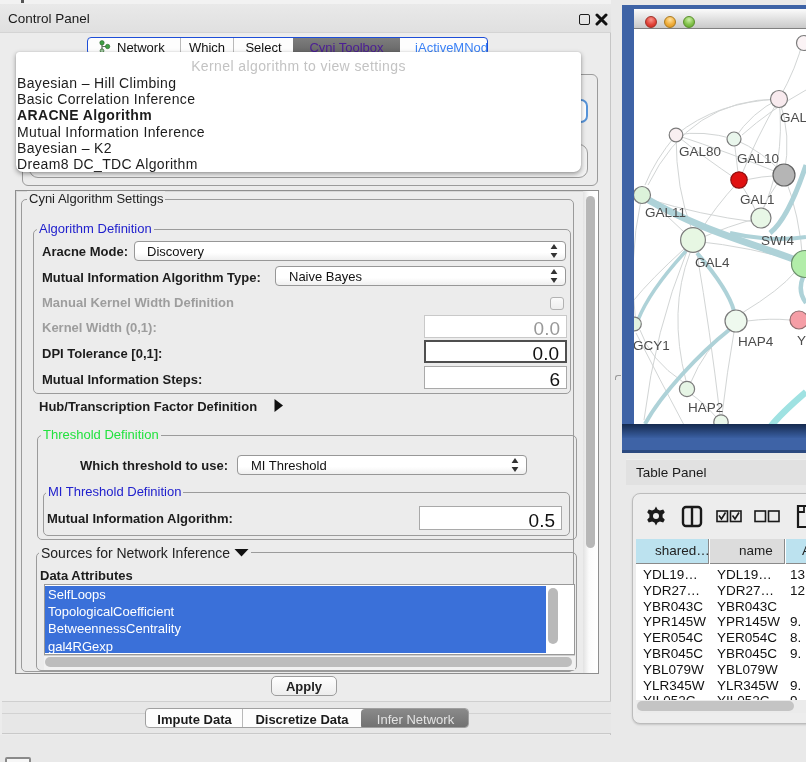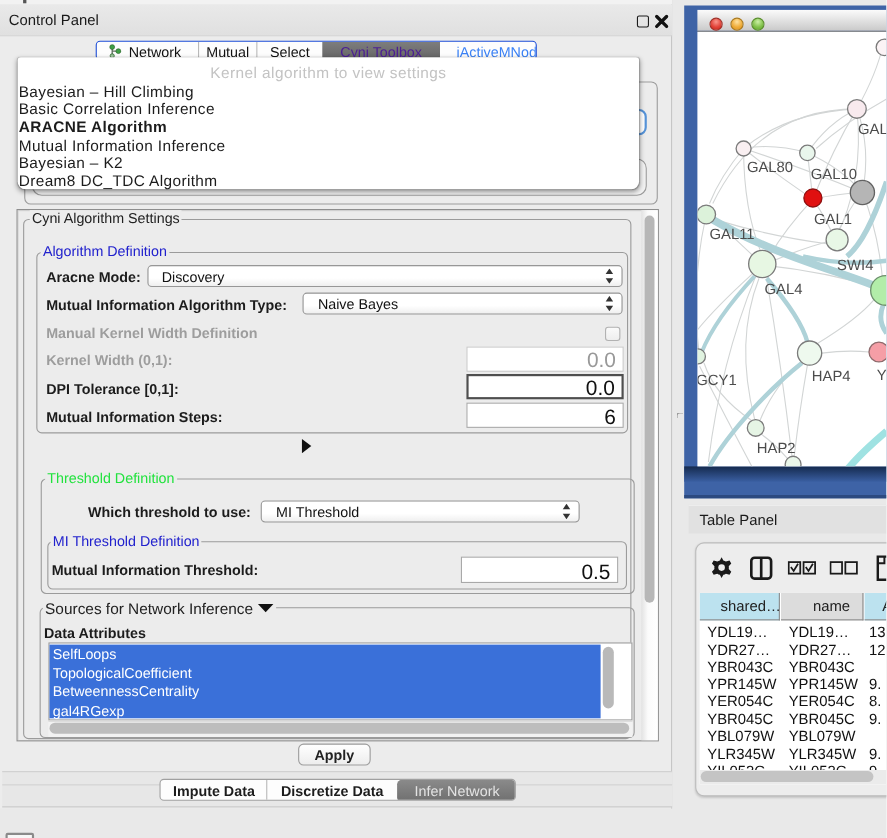--- a/index.html
+++ b/index.html
@@ -34,21 +34,21 @@
   <div class="abs" style="left:92px;top:0;width:1px;height:18px;background:#b9b9b9;"></div>
   <div class="abs" style="left:145px;top:0;width:1px;height:18px;background:#b9b9b9;"></div>
   <div class="abs" style="left:205px;top:0;width:107px;height:18px;background:linear-gradient(#7d7d7d,#626262);"></div>
   <svg class="abs" style="left:11px;top:2px;" width="13" height="13" viewBox="0 0 13 13">
         <path d="M3 3.5 L3 10.5 M3 6.5 L7 6.5" stroke="#607060" stroke-width="1.2" fill="none"></path>
         <circle cx="3" cy="2.8" r="2.2" fill="#3fa045" stroke="#286328" stroke-width=".6"></circle>
         <circle cx="8.6" cy="6.5" r="2.2" fill="#3fa045" stroke="#286328" stroke-width=".6"></circle>
         <circle cx="3" cy="10.8" r="1.9" fill="#9fc79f" stroke="#286328" stroke-width=".7"></circle>
       </svg>
   <div class="abs" style="left:29px;top:2px;font-size:13px;color:#111;">Network</div>
-  <div class="abs" style="left:93px;top:2px;width:52px;text-align:center;font-size:13px;color:#111;">Mutual</div>
+  <div class="abs" style="left:93px;top:2px;width:52px;text-align:center;font-size:13px;color:#111;">Which</div>
   <div class="abs" style="left:146px;top:2px;width:59px;text-align:center;font-size:13px;color:#111;">Select</div>
   <div class="abs" style="left:205px;top:2px;width:107px;text-align:center;font-size:13px;color:#4c1d95;">Cyni Toolbox</div>
   <div class="abs" style="left:312px;top:2px;width:127px;text-align:center;font-size:13px;color:#3b82f6;">jActiveMNodules</div>
 </div>
 
 <div class="group" style="left:22px;top:74px;width:574px;height:110px;border-radius:6px;"></div>
 <div class="abs" style="left:29px;top:144px;width:559px;height:34px;background:#f2f2f2;border:1px solid #9b9b9b;border-radius:9px;box-sizing:border-box;"></div>
 <div class="abs" style="left:545px;top:99px;width:43px;height:24px;background:#fff;border:2.5px solid #5693d8;border-radius:7px;box-sizing:border-box;"></div>
 
 <div class="abs" style="left:15px;top:190px;width:584px;height:484px;background:#ececec;border:1px solid #8e8e8e;box-shadow:inset 1px 1px 0 #d8d8d8;box-sizing:border-box;"></div>
@@ -78,38 +78,39 @@
     </div>
 <div class="lbl dis" style="left:42px;top:295px;">Manual Kernel Width Definition</div>
 <div class="abs" style="left:550px;top:297px;width:12px;height:11px;background:linear-gradient(#fafafa,#eee);border:1px solid #b2b2b2;border-radius:3px;"></div>
 <div class="lbl dis" style="left:42px;top:320px;">Kernel Width (0,1):</div>
 <div class="field" style="left:424px;top:315px;width:143px;height:23px;border-color:#c9c9c9;color:#999;padding:2px 6px 0 0;">0.0</div>
 <div class="lbl" style="left:42px;top:346px;">DPI Tolerance [0,1]:</div>
 <div class="field" style="left:424px;top:340px;width:143px;height:23px;border:2px solid #4f4f4f;padding:1px 6px 0 0;">0.0</div>
 <div class="lbl" style="left:42px;top:372px;">Mutual Information Steps:</div>
 <div class="field" style="left:424px;top:366px;width:143px;height:23px;padding:2px 6px 0 0;">6</div>
 
+<div class="lbl" style="left:39px;top:399px;">Hub/Transcription Factor Definition</div>
 <svg class="abs" style="left:273px;top:398px;" width="11" height="15" viewBox="0 0 11 15">
       <path d="M1.5 1 L10 7.5 L1.5 14 Z" fill="#111"></path>
     </svg>
 
 <div class="group" style="left:37px;top:435px;width:538px;height:103px;"></div>
 <div class="gl" style="left:41px;top:427px;color:#22e23e;">Threshold Definition</div>
 <div class="lbl" style="left:80px;top:458px;">Which threshold to use:</div>
 <div class="combo" style="left:237px;top:455px;width:290px;height:20px;">
       <span style="position:absolute;left:13px;top:2px;">MI Threshold</span>
       <svg class="ar" viewBox="0 0 8 14">
         <path d="M4 0 L7.4 5 H0.6 Z" fill="#333"></path>
         <path d="M4 14 L7.4 9 H0.6 Z" fill="#333"></path>
       </svg>
     </div>
 
 <div class="group" style="left:43px;top:492px;width:525px;height:42px;"></div>
 <div class="gl" style="left:46px;top:484px;color:#2121cd;">MI Threshold Definition</div>
-<div class="lbl" style="left:47px;top:511px;">Mutual Information Threshold:</div>
+<div class="lbl" style="left:47px;top:511px;">Mutual Information Algorithm:</div>
 <div class="field" style="left:419px;top:506px;width:143px;height:24px;padding:3px 6px 0 0;">0.5</div>
 
 <div class="group" style="left:36px;top:552px;width:539px;height:117px;"></div>
 <div class="gl" style="left:39px;top:545px;font-weight:normal;font-size:14px;color:#222;">Sources for Network Inference <svg width="15" height="9" viewBox="0 0 15 9" style="vertical-align:1px;">
         <path d="M0.5 1 L14.5 1 L7.5 8.5 Z" fill="#111"></path>
       </svg></div>
 <div class="lbl" style="left:40px;top:568px;">Data Attributes</div>
 <div class="abs" style="left:44px;top:584px;width:531px;height:71px;background:#fff;border:1px solid #999;box-sizing:border-box;"></div>
 <div class="abs" style="left:45px;top:586px;width:501px;height:67px;background:#3a70d9;color:#fff;font-size:13px;line-height:17.2px;padding-left:3px;box-sizing:border-box;">SelfLoops<br>TopologicalCoefficient<br>BetweennessCentrality<br>gal4RGexp</div>
 <div class="abs" style="left:548px;top:588px;width:10px;height:56px;background:#b9b9b9;border-radius:5px;"></div>

